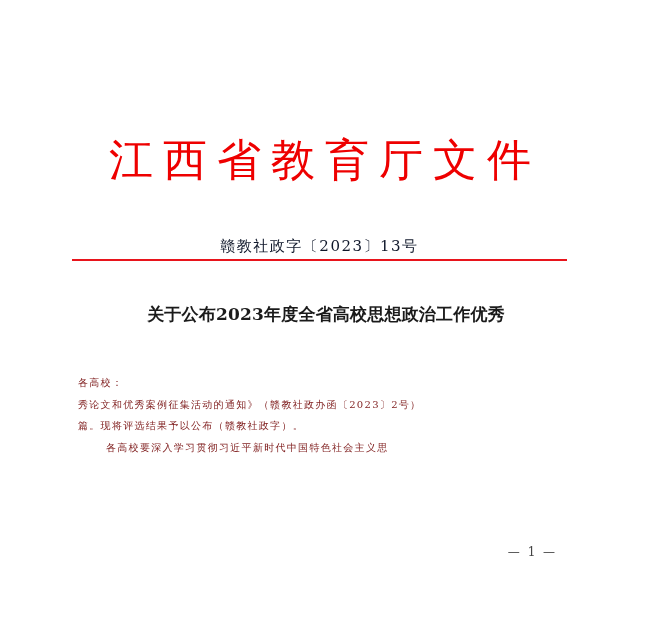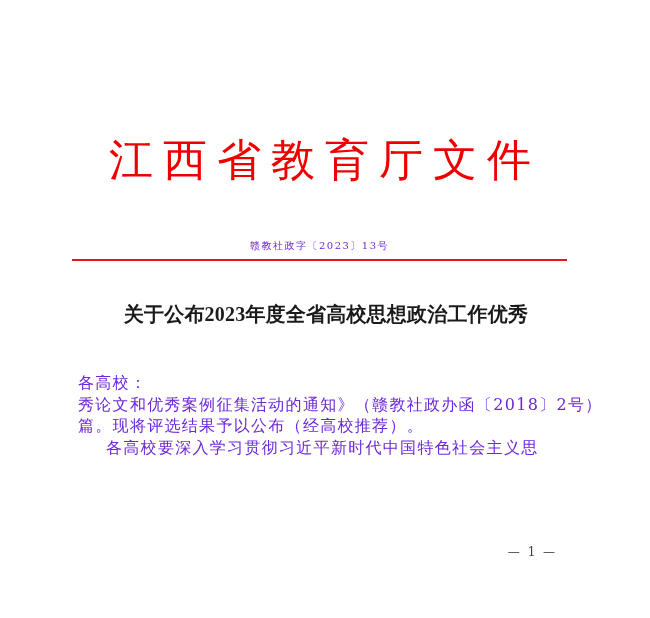--- a/index.html
+++ b/index.html
@@ -33,56 +33,55 @@
       letter-spacing: 10px;
       line-height: 56px;
       white-space: nowrap;
     }
     .doc-number {
       position: absolute;
       left: 72px;
       top: 238px;
       width: 495px;
       text-align: center;
-      font-size: 10px;
+      font-size: 15px;
       letter-spacing: 1.5px;
-      color: #6d28d9;
+      color: #0f172a;
       line-height: 16px;
       white-space: nowrap;
     }
     .red-rule {
       position: absolute;
       left: 72px;
       top: 259px;
       width: 495px;
       height: 2px;
       background: #e8141c;
     }
     .notice-title {
       position: absolute;
       left: 62px;
       top: 303px;
       width: 528px;
       text-align: center;
       font-weight: bold;
-      font-size: 20px;
+      font-size: 17px;
       line-height: 22px;
       color: #1a1a1a;
       letter-spacing: 0.2px;
-      font-family: Liberation Serif, serif;
     }
     .notice-title span { display: block; white-space: nowrap; }
     .body {
       position: absolute;
       left: 78px;
       top: 372px;
       width: 494px;
-      font-size: 16px;
+      font-size: 10px;
       line-height: 21.6px;
-      color: #6d28d9;
+      color: #7f1d1d;
       letter-spacing: 1.3px;
     }
     .body .line {
       display: block;
       white-space: nowrap;
       height: 21.6px;
       overflow: visible;
     }
     .body .indent { padding-left: 28px; }
     .page-number {
@@ -107,20 +106,20 @@
   <div class="doc-number">赣教社政字〔2023〕13号</div>
 
   <div class="red-rule"></div>
 
   <div class="notice-title">
     <span>关于公布2023年度全省高校思想政治工作优秀</span>
   </div>
 
   <div class="body">
     <span class="line">各高校：</span>
-    <span class="line">秀论文和优秀案例征集活动的通知》（赣教社政办函〔2018〕2号）</span>
-    <span class="line">篇。现将评选结果予以公布（经高校推荐）。</span>
+    <span class="line">秀论文和优秀案例征集活动的通知》（赣教社政办函〔2023〕2号）</span>
+    <span class="line">篇。现将评选结果予以公布（赣教社政字）。</span>
     <span class="line indent">各高校要深入学习贯彻习近平新时代中国特色社会主义思</span>
   </div>
 
   <div class="page-number">— 1 —</div>
 
 </div>
 
 </body></html>

